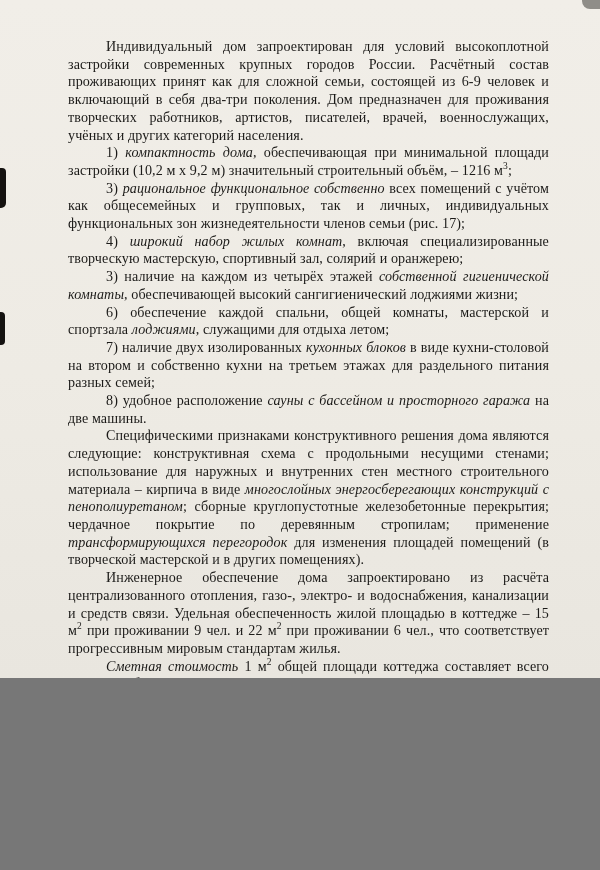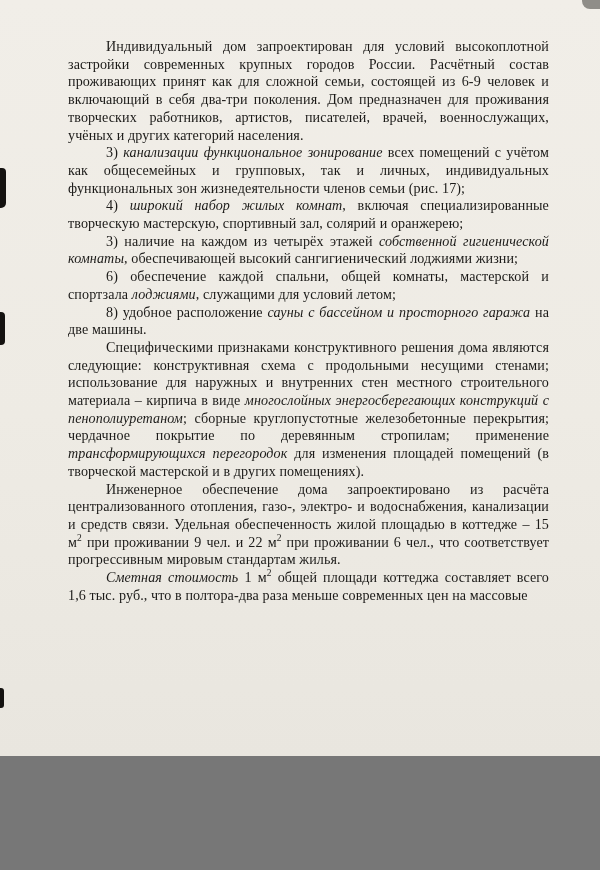--- a/index.html
+++ b/index.html
@@ -4,21 +4,21 @@
 <style>
   :root {
     --paper: #eeebe4;
     --ink: #1b1a18;
   }
   * { box-sizing: border-box; }
   html, body { margin: 0; padding: 0; background: #777; }
   .page {
     position: relative;
     width: 600px;
-    height: 756px;
+    height: 678px;
     margin: 0 auto;
     background: linear-gradient(180deg, #f1eee8 0%, var(--paper) 55%, #e9e6df 100%);
     overflow: hidden;
     font-family: "Liberation Serif", "DejaVu Serif", serif;
     color: var(--ink);
   }
   .text-block {
     position: absolute;
     left: 68px;
     top: 38px;
@@ -72,24 +72,26 @@
     border-radius: 1px;
   }
 </style>
 </head>
 <body>
 
 <div class="page">
 
   <div class="text-block">
       <p class="para"><span>Индивидуальный дом запроектирован для условий высокоплотной застройки современных крупных городов России. Расчётный состав проживающих принят как для сложной семьи, состоящей из 6-9 человек и включающий в себя два-три поколения. Дом предназначен для проживания творческих работников, артистов, писателей, врачей, военнослужащих, учёных и других категорий населения.</span></p>
-      <p class="para"><span>3) </span><i>канализации функциональное зонирование</i><span> всех помещений с учётом как общесемейных и групповых, так и личных, индивидуальных функциональных зон жизнедеятельности членов семьи (рис. 17);</span></p>
+      <p class="para"><span>1) </span><i>компактность дома</i><span>, обеспечивающая при минимальной площади застройки (10,2 м х 9,2 м) значительный строительный объём, – 1216 м</span><sup>3</sup><span>;</span></p>
+      <p class="para"><span>3) </span><i>рациональное функциональное собственно</i><span> всех помещений с учётом как общесемейных и групповых, так и личных, индивидуальных функциональных зон жизнедеятельности членов семьи (рис. 17);</span></p>
       <p class="para"><span>4) </span><i>широкий набор жилых комнат</i><span>, включая специализированные творческую мастерскую, спортивный зал, солярий и оранжерею;</span></p>
       <p class="para"><span>3) наличие на каждом из четырёх этажей </span><i>собственной гигиенической комнаты</i><span>, обеспечивающей высокий сангигиенический лоджиями жизни;</span></p>
-      <p class="para"><span>6) обеспечение каждой спальни, общей комнаты, мастерской и спортзала </span><i>лоджиями</i><span>, служащими для условий летом;</span></p>
+      <p class="para"><span>6) обеспечение каждой спальни, общей комнаты, мастерской и спортзала </span><i>лоджиями</i><span>, служащими для отдыха летом;</span></p>
+      <p class="para"><span>7) наличие двух изолированных </span><i>кухонных блоков</i><span> в виде кухни-столовой на втором и собственно кухни на третьем этажах для раздельного питания разных семей;</span></p>
       <p class="para"><span>8) удобное расположение </span><i>сауны с бассейном и просторного гаража</i><span> на две машины.</span></p>
       <p class="para"><span>Специфическими признаками конструктивного решения дома являются следующие: конструктивная схема с продольными несущими стенами; использование для наружных и внутренних стен местного строительного материала – кирпича в виде </span><i>многослойных энергосберегающих конструкций с пенополиуретаном</i><span>; сборные круглопустотные железобетонные перекрытия; чердачное покрытие по деревянным стропилам; применение </span><i>трансформирующихся перегородок</i><span> для изменения площадей помещений (в творческой мастерской и в других помещениях).</span></p>
       <p class="para"><span>Инженерное обеспечение дома запроектировано из расчёта централизованного отопления, газо-, электро- и водоснабжения, канализации и средств связи. Удельная обеспеченность жилой площадью в коттедже – 15 м</span><sup>2</sup><span> при проживании 9 чел. и 22 м</span><sup>2</sup><span> при проживании 6 чел., что соответствует прогрессивным мировым стандартам жилья.</span></p>
       <p class="para"><i>Сметная стоимость</i><span> 1 м</span><sup>2</sup><span> общей площади коттеджа составляет всего 1,6 тыс. руб., что в полтора-два раза меньше современных цен на массовые</span></p>
     </div>
 
   <div class="page-number">111</div>
 
   <div class="artifact artifact-left-1"></div>
   <div class="artifact artifact-left-2"></div>

